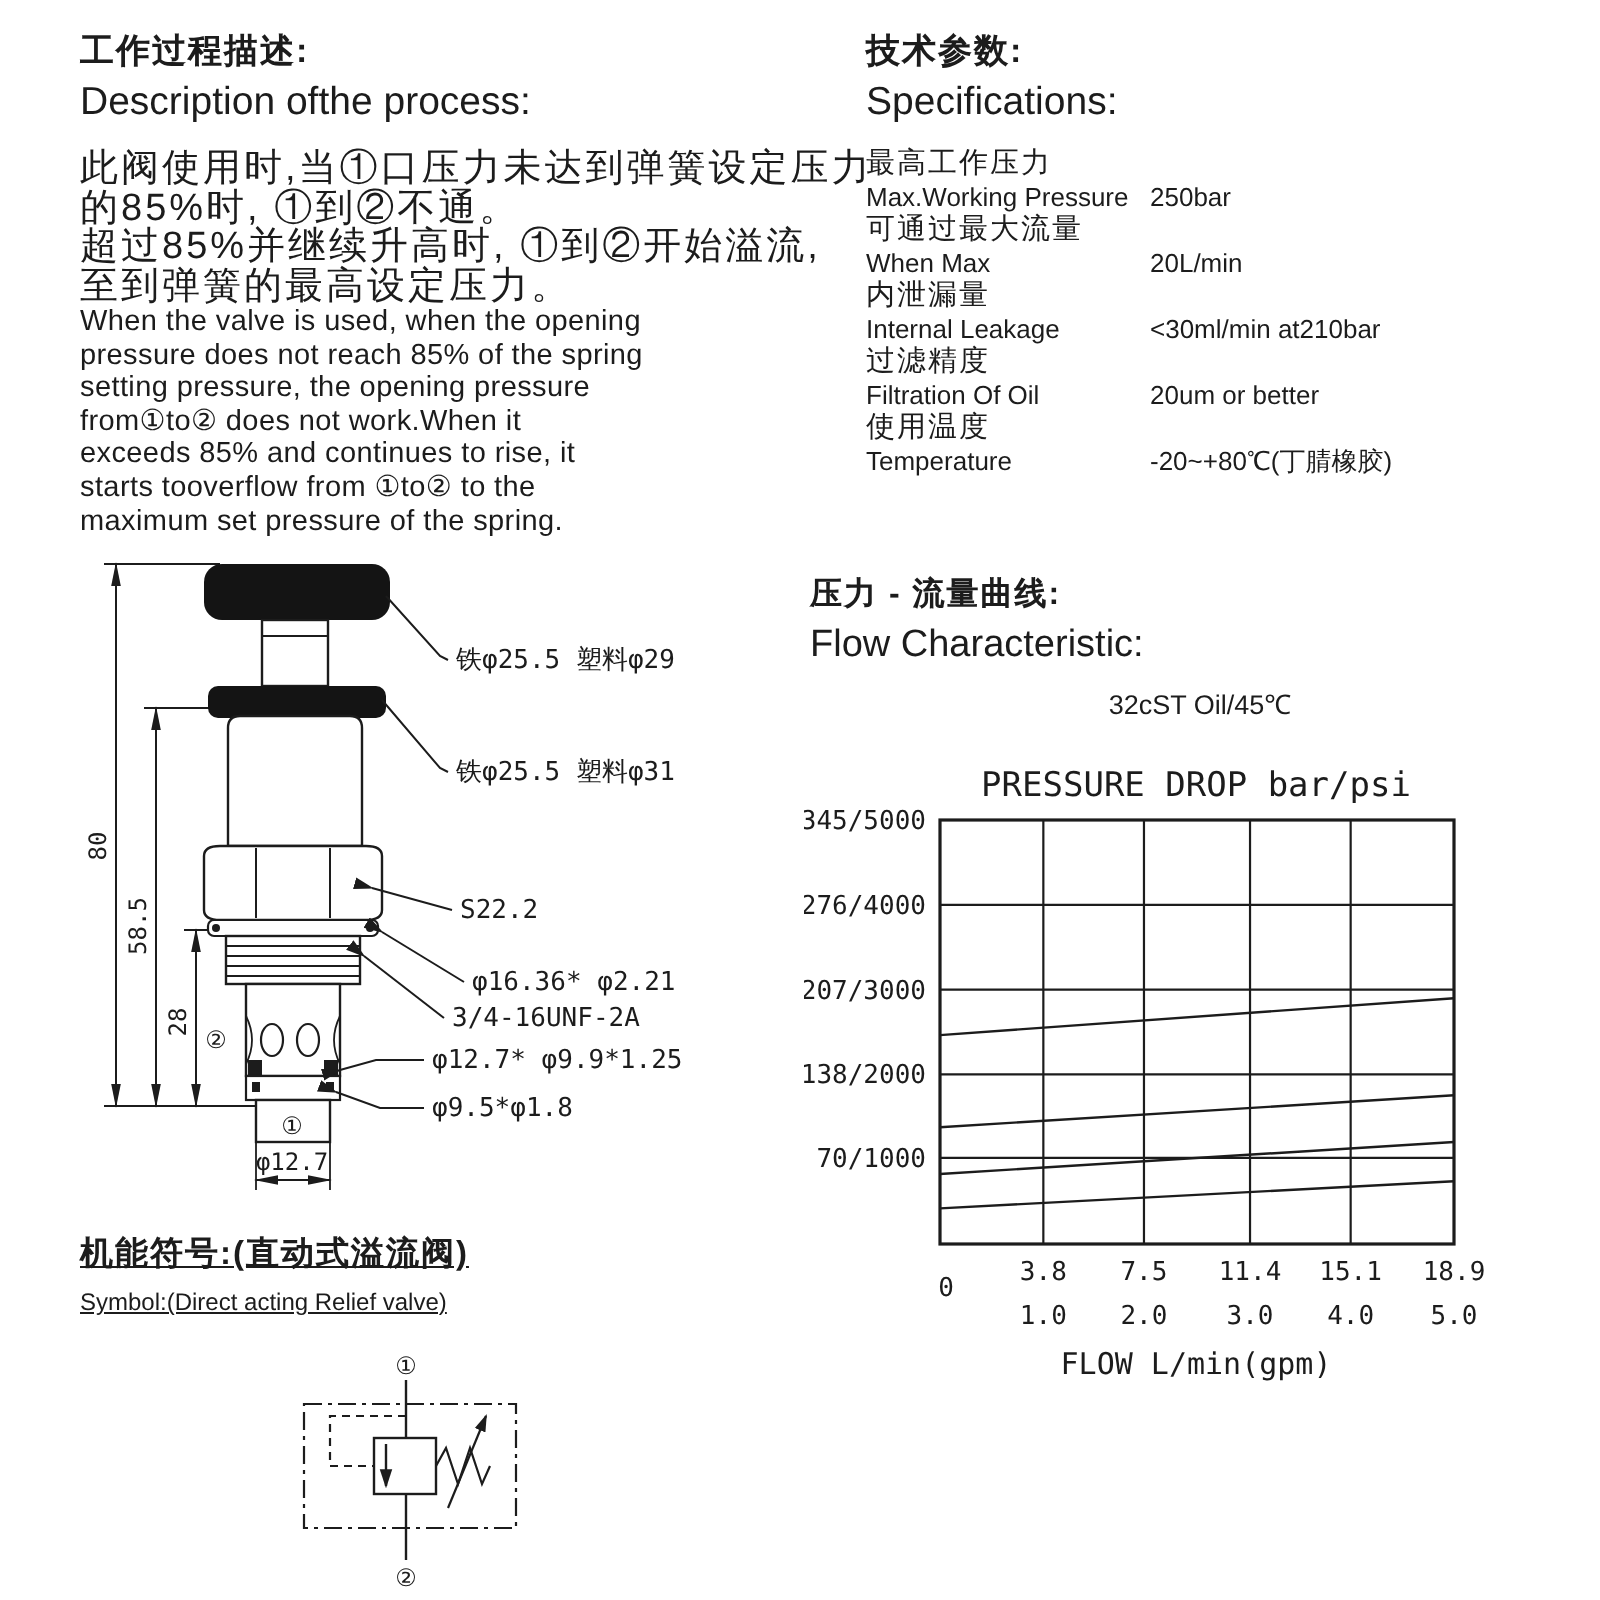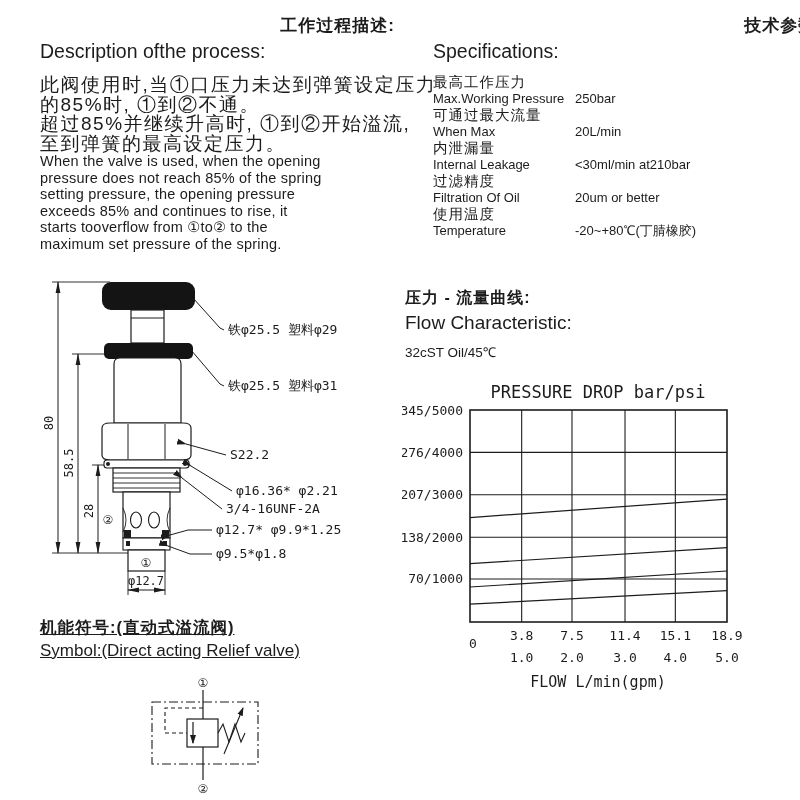--- a/index.html
+++ b/index.html
@@ -1,29 +1,29 @@
 <!DOCTYPE html>
 <html><head>
 <meta charset="utf-8">
 <style>
   html,body{margin:0;padding:0;}
   body{width:800px;height:800px;background:#ffffff;position:relative;overflow:hidden;
        font-family:"Liberation Sans",sans-serif;color:#1c1c1c;}
   .abs{position:absolute;}
-  .h-zh{font-size:17px;font-weight:bold;line-height:24px;letter-spacing:1px;text-align:right;}
+  .h-zh{font-size:17px;font-weight:bold;line-height:24px;letter-spacing:1px;}
   .h-en{font-size:19.5px;line-height:26px;}
   .h2-zh{font-size:16px;font-weight:bold;line-height:24px;letter-spacing:1px;}
   .h2-en{font-size:19px;line-height:26px;}
   .zh-line{font-size:19px;line-height:19.5px;letter-spacing:1.5px;white-space:nowrap;}
   .en-line{font-size:14.5px;line-height:16.6px;white-space:nowrap;letter-spacing:.2px;}
   .spec-zh{font-size:14.5px;line-height:16.5px;letter-spacing:1px;font-family:Liberation Serif, serif;}
   .spec-row{display:flex;font-size:13px;line-height:16.5px;}
   .spec-label{width:142px;flex:none;}
   .spec-value{flex:1;}
-  .cond{font-size:13.5px;line-height:18px;}
+  .cond{font-size:13.5px;line-height:18px;text-align:center;}
   svg text{fill:#1c1c1c;}
   .dwg-label{font:13px "DejaVu Sans Mono",monospace;}
   .dwg-dim{font:12px "DejaVu Sans Mono",monospace;}
   .port-glyph{font:12px "DejaVu Sans",sans-serif;}
   .ctitle{font:17px "DejaVu Sans Mono",monospace;}
   .ctick{font:13px "DejaVu Sans Mono",monospace;}
   .cxlabel{font:15px "DejaVu Sans Mono",monospace;}
 </style>
 </head>
 <body>
@@ -34,20 +34,21 @@
   <div style="margin-top:11px;">
     <div class="zh-line">此阀使用时,当①口压力未达到弹簧设定压力</div>
     <div class="zh-line">的85%时, ①到②不通。</div>
     <div class="zh-line">超过85%并继续升高时, ①到②开始溢流,</div>
     <div class="zh-line">至到弹簧的最高设定压力。</div>
   </div>
   <div>
     <div class="en-line">When the valve is used, when the opening</div>
     <div class="en-line">pressure does not reach 85% of the spring</div>
     <div class="en-line">setting pressure, the opening pressure</div>
+    <div class="en-line">from①to② does not work.When it</div>
     <div class="en-line">exceeds 85% and continues to rise, it</div>
     <div class="en-line">starts tooverflow from ①to② to the</div>
     <div class="en-line">maximum set pressure of the spring.</div>
   </div>
 </div>
 
 <div class="abs" style="left:405px;top:14px;width:390px;margin-left:28px;">
   <div class="h-zh">技术参数:</div>
   <div class="h-en">Specifications:</div>
   <div style="margin-top:10px;">
@@ -208,21 +209,21 @@
     <text x="325" y="262" text-anchor="middle" class="ctick">18.9</text>
     <text x="119.67195767195767" y="284" text-anchor="middle" class="ctick">1.0</text>
     <text x="169.984126984127" y="284" text-anchor="middle" class="ctick">2.0</text>
     <text x="223.01587301587304" y="284" text-anchor="middle" class="ctick">3.0</text>
     <text x="273.32804232804233" y="284" text-anchor="middle" class="ctick">4.0</text>
     <text x="325" y="284" text-anchor="middle" class="ctick">5.0</text>
   </svg>
 
 <div class="abs" style="left:40px;top:615px;width:360px;text-decoration:underline;">
   <div class="h2-zh" style="font-size:16.5px;">机能符号:(直动式溢流阀)</div>
-  <div class="h2-en" style="font-size:17px;line-height:24px;">Symbol:(Direct acting Relief valve)</div>
+  <div class="h2-en" style="font-size:12px;line-height:24px;">Symbol:(Direct acting Relief valve)</div>
 </div>
 
 <svg class="abs" style="left:140px;top:672px;" width="130" height="128" viewBox="0 0 130 128">
   <defs>
     <marker id="arrS" viewBox="0 0 8 6" markerWidth="8" markerHeight="6" refX="7" refY="3" orient="auto">
         <path d="M8,3 L0,0.4 L0,5.6 Z" fill="#1c1c1c"></path>
       </marker>
   </defs>
   <text class="port-glyph" x="63" y="15" text-anchor="middle">①</text>
   <line x1="63" y1="18" x2="63" y2="47" stroke="#1c1c1c" stroke-width="1.2"></line>

